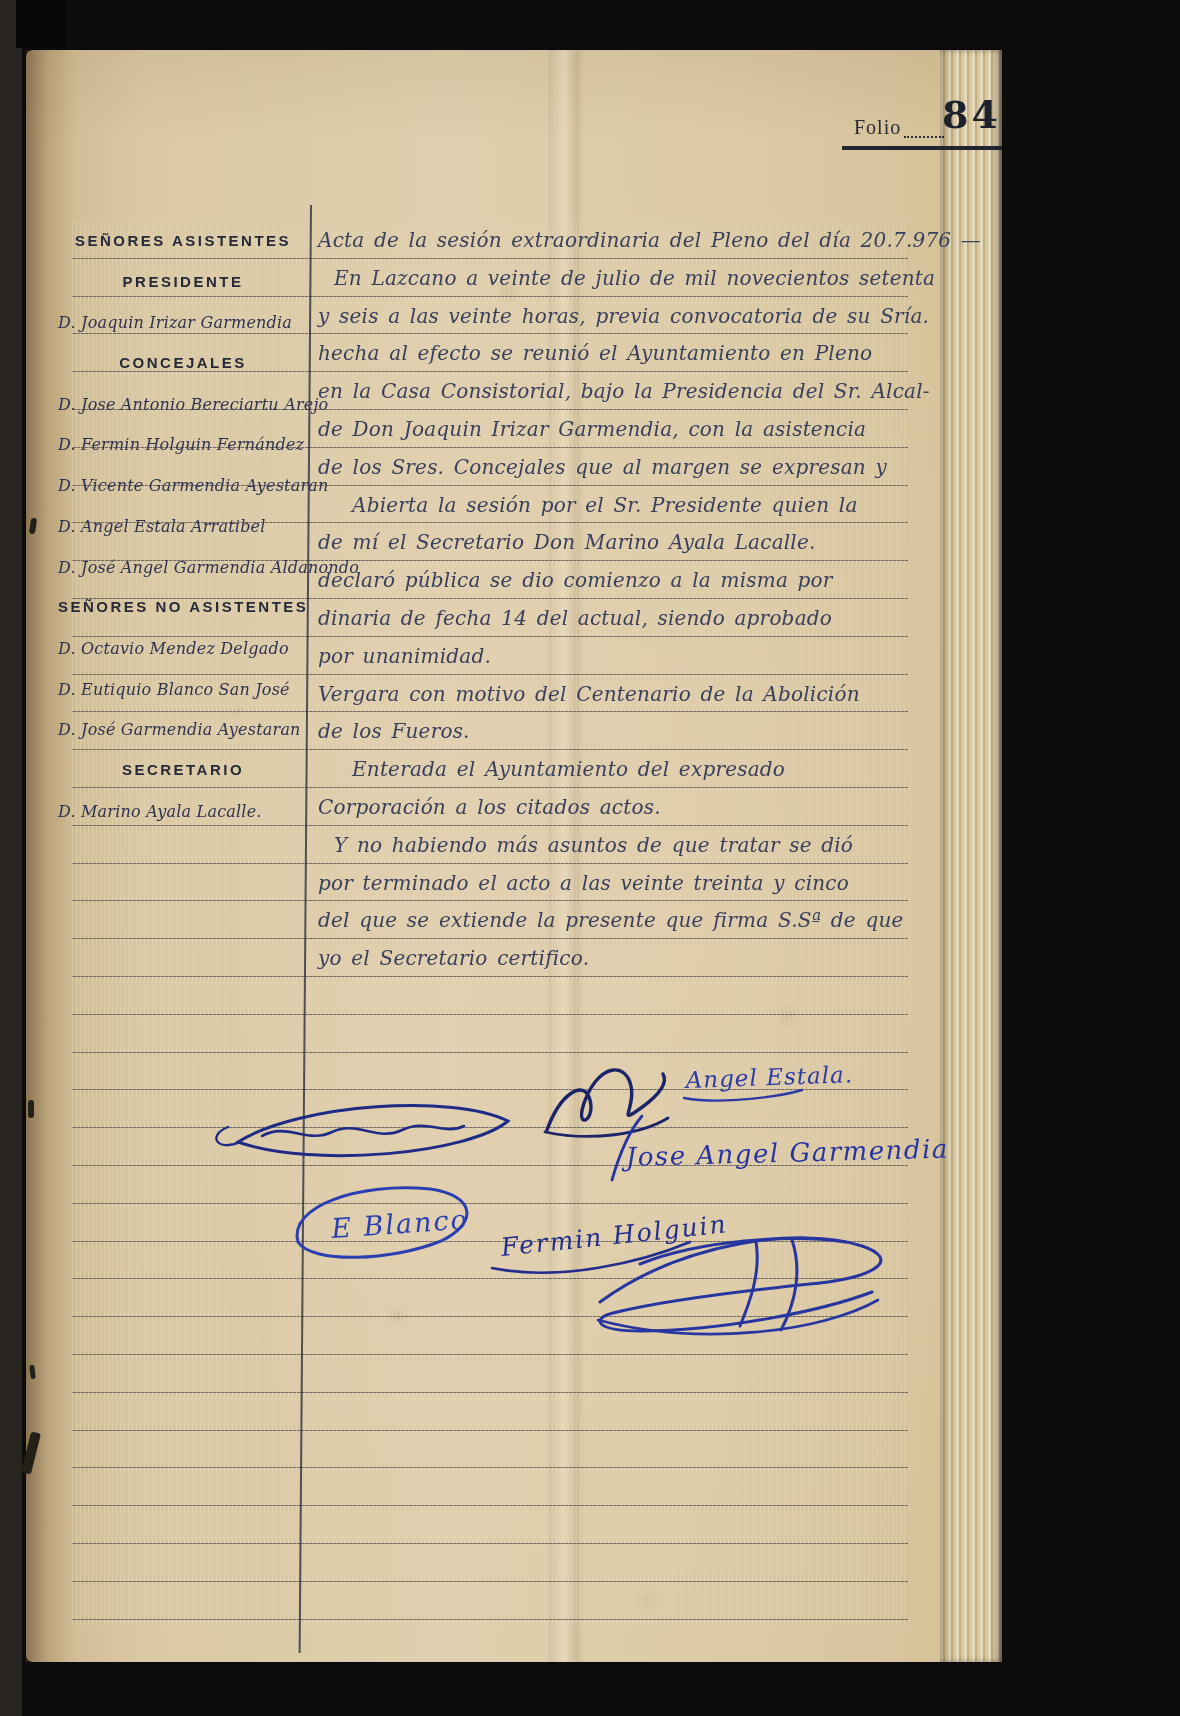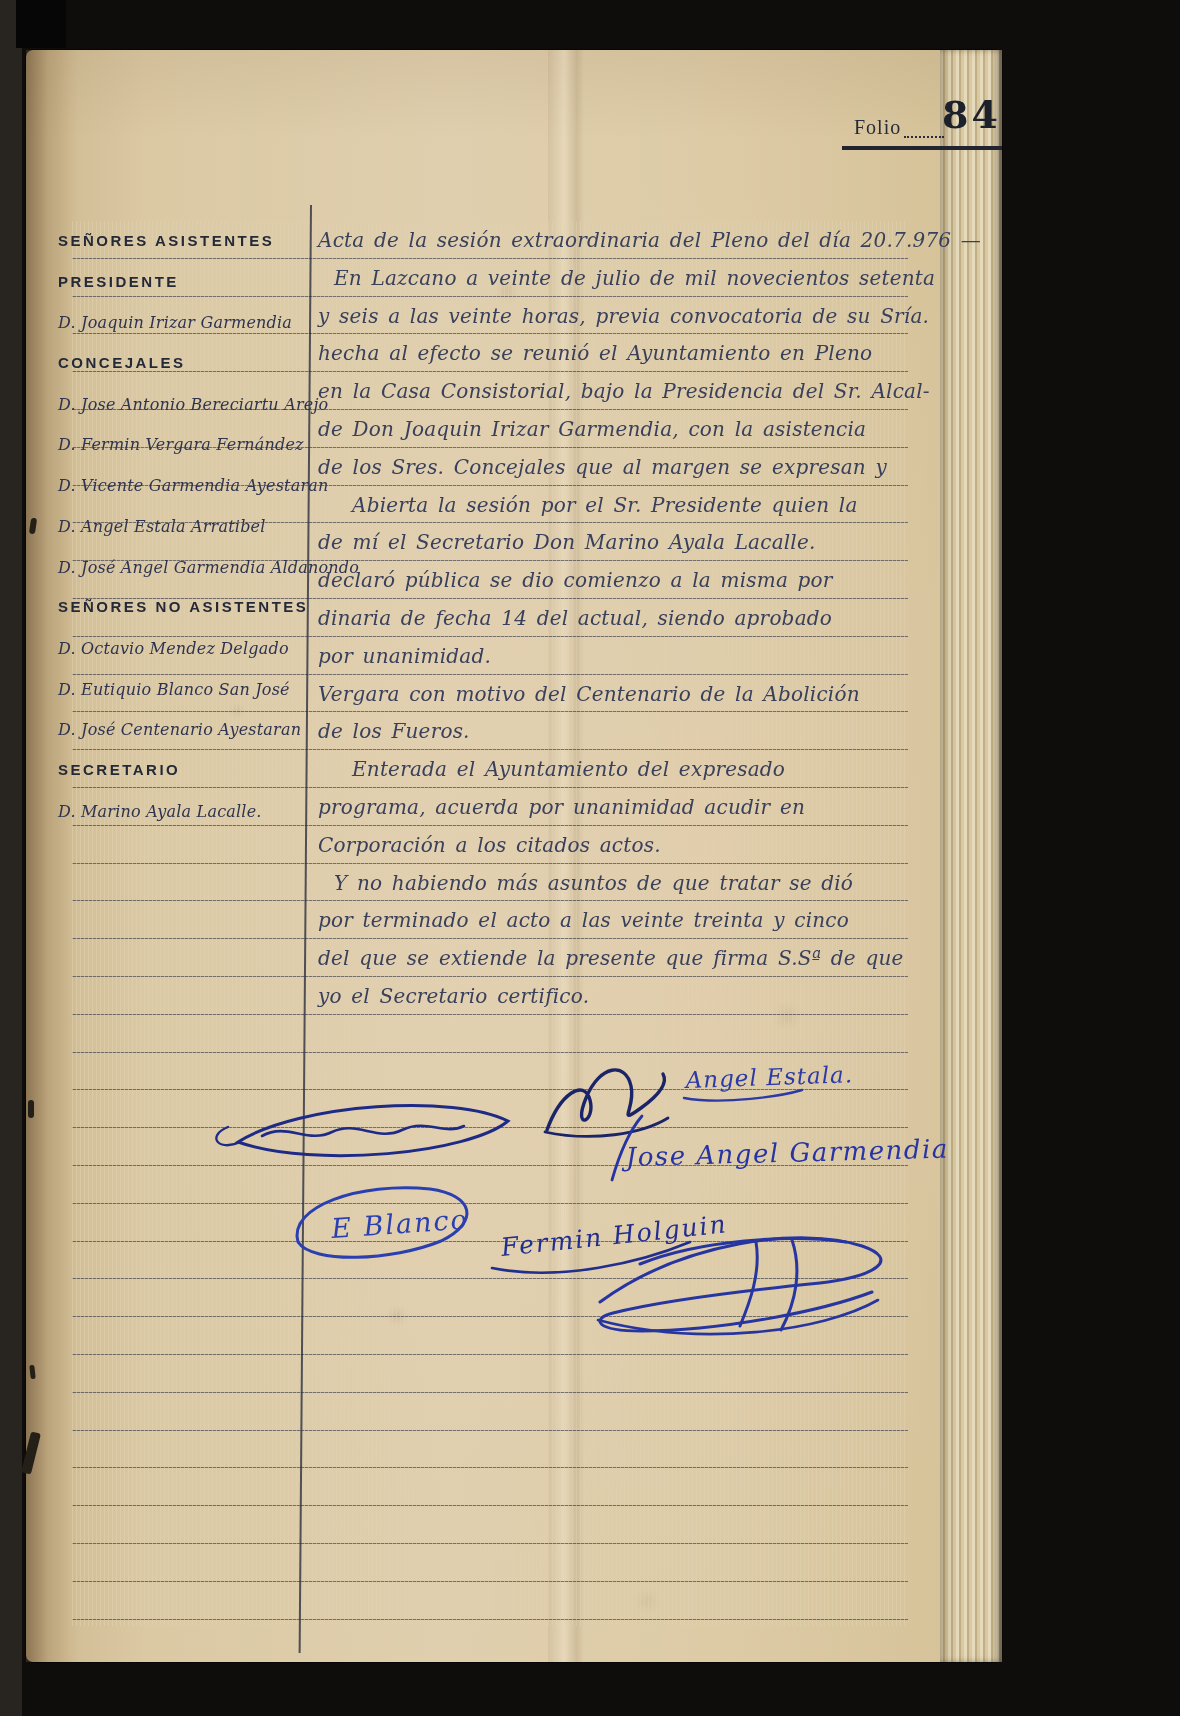--- a/index.html
+++ b/index.html
@@ -47,21 +47,21 @@
       repeating-linear-gradient(to right, rgba(224,209,176,.55) 0 1.5px, rgba(0,0,0,0) 1.5px 4px),
       repeating-linear-gradient(to bottom, rgba(0,0,0,0) 0 36.8px, rgba(42,47,68,.60) 36.8px 37.8px);}
   .vrule{position:absolute;left:284px;top:155px;width:2px;height:1448px;background:rgba(38,43,60,.78);
     transform:rotate(.45deg);transform-origin:top center;}
 
   
   .margin-col{position:absolute;left:32px;top:182px;width:250px;color:#2e3450;}
   .margin-entry{height:40.7px;line-height:40.7px;white-space:nowrap;
     font:italic 16px "DejaVu Serif",serif;letter-spacing:.2px;color:#2e3450;}
   .margin-entry.h{font:700 15px "Liberation Sans",sans-serif;letter-spacing:2.5px;
-    text-align:left;color:#242938;font-style:normal;}
+    text-align:center;color:#242938;font-style:normal;}
 
   
   .body-text{position:absolute;left:292px;top:178px;width:612px;}
   .text-line{height:37.8px;line-height:37.8px;white-space:nowrap;
     font:italic 20px "DejaVu Serif",serif;color:#39405c;letter-spacing:.2px;word-spacing:3px;}
   .text-line.ind{padding-left:34px;}
   .text-line.ind-sm{padding-left:16px;}
 
   
   .sig-layer{position:absolute;left:0;top:0;width:1180px;height:1716px;pointer-events:none;}
@@ -91,49 +91,48 @@
 
   <div class="ruling"></div>
   <div class="vrule"></div>
 
   <div class="margin-col">
       <div class="margin-entry h">SEÑORES ASISTENTES</div>
       <div class="margin-entry h">PRESIDENTE</div>
       <div class="margin-entry">D. Joaquin Irizar Garmendia</div>
       <div class="margin-entry h">CONCEJALES</div>
       <div class="margin-entry">D. Jose Antonio Bereciartu Arejo</div>
-      <div class="margin-entry">D. Fermin Vergara Fernández</div>
+      <div class="margin-entry">D. Fermin Holguin Fernández</div>
       <div class="margin-entry">D. Vicente Garmendia Ayestaran</div>
       <div class="margin-entry">D. Angel Estala Arratibel</div>
       <div class="margin-entry">D. José Angel Garmendia Aldanondo</div>
       <div class="margin-entry h">SEÑORES NO ASISTENTES</div>
       <div class="margin-entry">D. Octavio Mendez Delgado</div>
       <div class="margin-entry">D. Eutiquio Blanco San José</div>
-      <div class="margin-entry">D. José Centenario Ayestaran</div>
+      <div class="margin-entry">D. José Garmendia Ayestaran</div>
       <div class="margin-entry h">SECRETARIO</div>
       <div class="margin-entry">D. Marino Ayala Lacalle.</div>
     </div>
 
   <div class="body-text">
       <div class="text-line">Acta de la sesión extraordinaria del Pleno del día 20.7.976 —</div>
       <div class="text-line ind-sm">En Lazcano a veinte de julio de mil novecientos setenta</div>
       <div class="text-line">y seis a las veinte horas, previa convocatoria de su Sría.</div>
       <div class="text-line">hecha al efecto se reunió el Ayuntamiento en Pleno</div>
       <div class="text-line">en la Casa Consistorial, bajo la Presidencia del Sr. Alcal-</div>
       <div class="text-line">de Don Joaquin Irizar Garmendia, con la asistencia</div>
       <div class="text-line">de los Sres. Concejales que al margen se expresan y</div>
       <div class="text-line ind">Abierta la sesión por el Sr. Presidente quien la</div>
       <div class="text-line">de mí el Secretario Don Marino Ayala Lacalle.</div>
       <div class="text-line">declaró pública se dio comienzo a la misma por</div>
       <div class="text-line">dinaria de fecha 14 del actual, siendo aprobado</div>
       <div class="text-line">por unanimidad.</div>
       <div class="text-line">Vergara con motivo del Centenario de la Abolición</div>
       <div class="text-line">de los Fueros.</div>
       <div class="text-line ind">Enterada el Ayuntamiento del expresado</div>
-      <div class="text-line">programa, acuerda por unanimidad acudir en</div>
       <div class="text-line">Corporación a los citados actos.</div>
       <div class="text-line ind-sm">Y no habiendo más asuntos de que tratar se dió</div>
       <div class="text-line">por terminado el acto a las veinte treinta y cinco</div>
       <div class="text-line">del que se extiende la presente que firma S.Sª de que</div>
       <div class="text-line">yo el Secretario certifico.</div>
     </div>
 </div>
 
 <svg class="sig-layer" viewBox="0 0 1180 1716" xmlns="http://www.w3.org/2000/svg">
 

